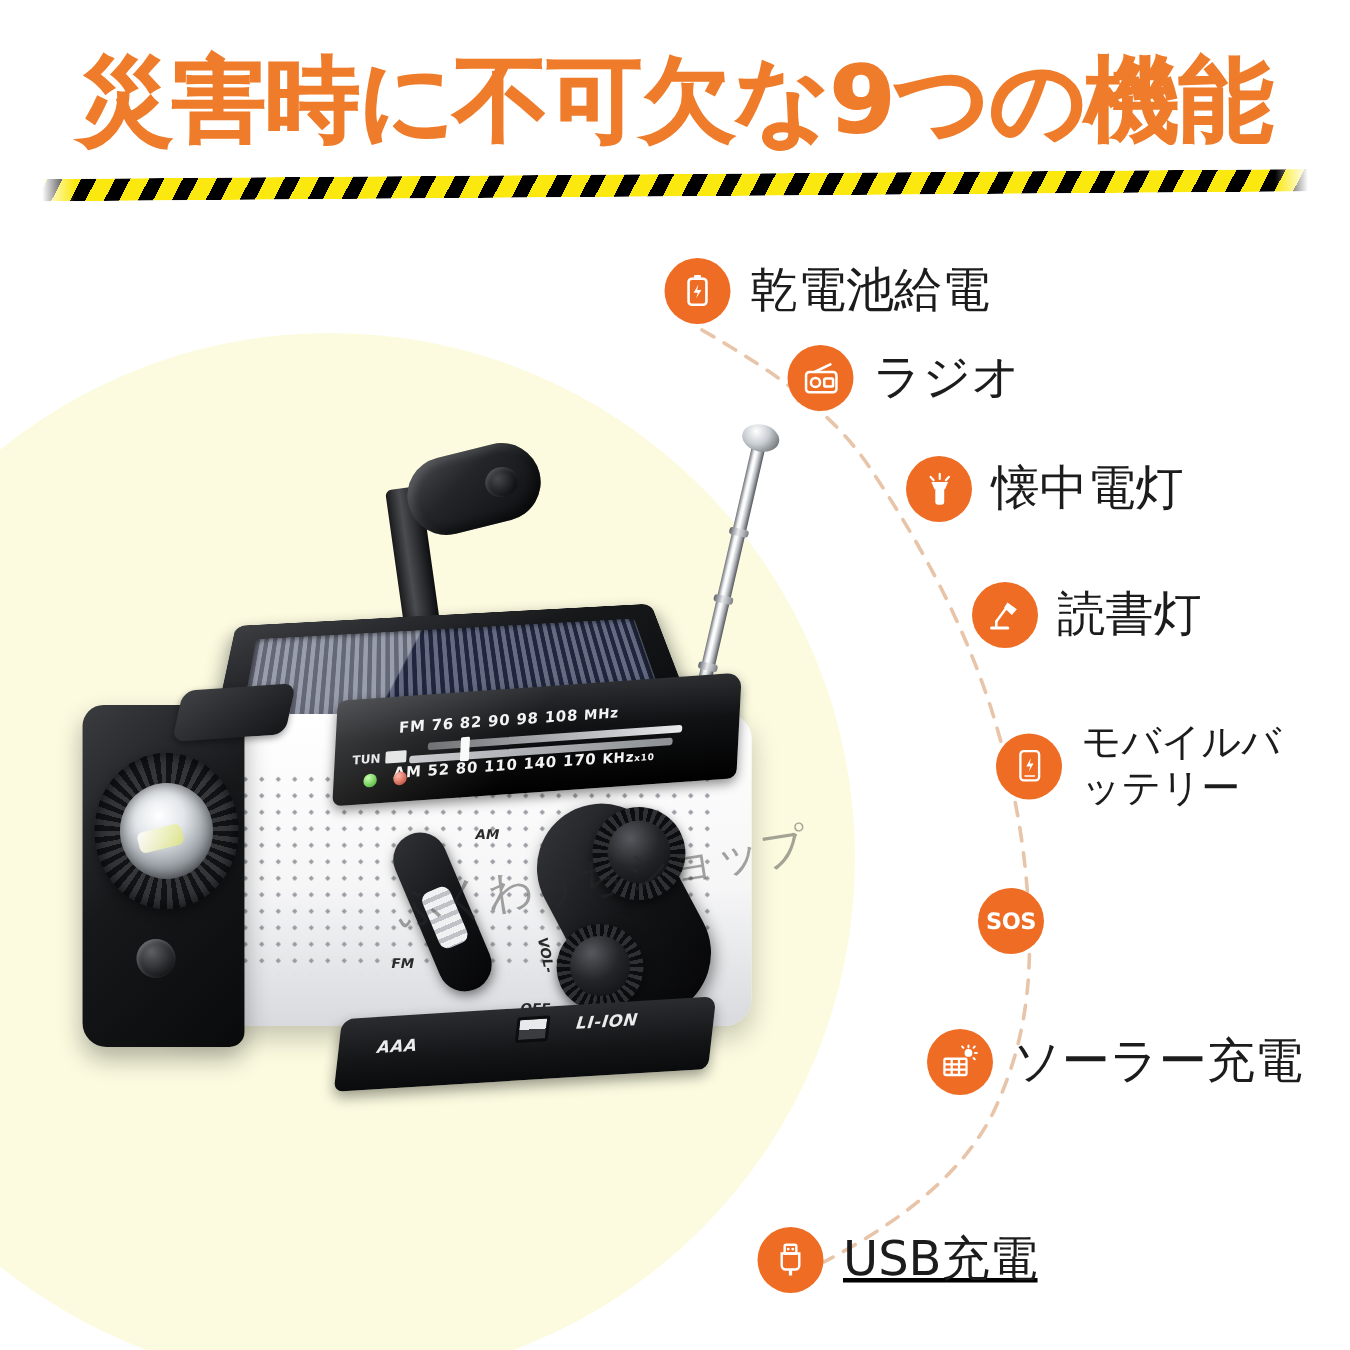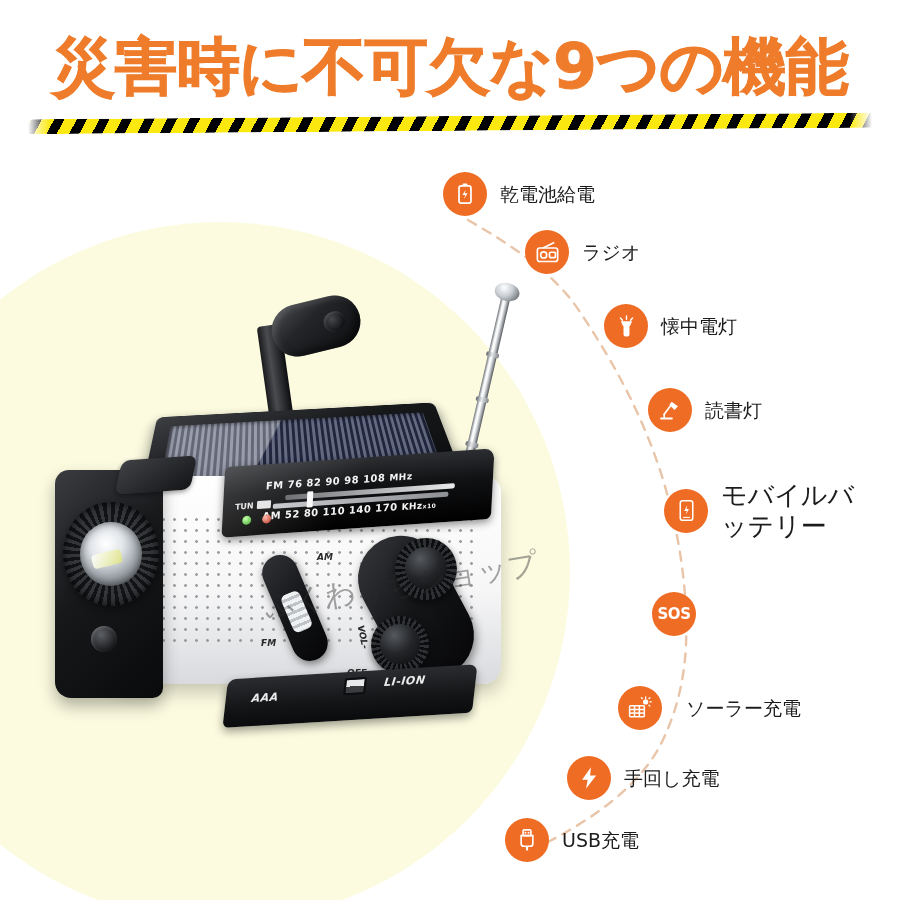--- a/index.html
+++ b/index.html
@@ -295,21 +295,21 @@
   .f-icon {
     width: 44px; height: 44px; border-radius: 50%;
     background: #ef6c24;
     display: flex; align-items: center; justify-content: center;
     flex: 0 0 auto;
   }
   .f-icon svg { display: block; }
   .f-label {
     margin-left: 13px;
     font-family: "DejaVu Sans", "Liberation Sans", sans-serif;
-    font-size: 19px;
+    font-size: 32px;
     font-weight: 400;
     color: #1c1c1c;
     line-height: 1.18;
     white-space: pre-line;
   }
   .f-label.small { font-size: 26px; }
   .sos-text {
     color: #fff; font-weight: 700; font-size: 15px; letter-spacing: -0.4px;
     font-family: "DejaVu Sans", "Liberation Sans", sans-serif;
   }
@@ -460,51 +460,43 @@
     </div>
     <div class="f-label">読書灯</div>
   </div>
 
   <div class="feature" style="left:652px; top:592px;">
     <div class="f-icon">
       <span class="sos-text">SOS</span>
     </div>
   </div>
 
-  <div class="feature" style="left:618px; top:686px;gap:11px;">
+  <div class="feature" style="left:618px; top:686px;">
     <div class="f-icon">
       <svg width="26" height="26" viewBox="0 0 24 24" fill="none" stroke="#fff" stroke-width="1.4">
         <circle cx="17.2" cy="6.4" r="2.4" fill="#fff" stroke="none"></circle>
         <g stroke-linecap="round" stroke-width="1.2">
           <line x1="17.2" y1="1.8" x2="17.2" y2="3"></line>
           <line x1="21.2" y1="6.4" x2="22.4" y2="6.4"></line>
           <line x1="20.3" y1="3.3" x2="21.1" y2="2.5"></line>
           <line x1="20.3" y1="9.5" x2="21.1" y2="10.3"></line>
           <line x1="14.1" y1="3.3" x2="13.3" y2="2.5"></line>
         </g>
         <rect x="2.4" y="10" width="13.6" height="10" rx="0.8"></rect>
         <line x1="2.4" y1="13.4" x2="16" y2="13.4"></line>
         <line x1="2.4" y1="16.7" x2="16" y2="16.7"></line>
         <line x1="6.9" y1="10" x2="6.9" y2="20"></line>
         <line x1="11.4" y1="10" x2="11.4" y2="20"></line>
       </svg>
     </div>
     <div class="f-label">ソーラー充電</div>
   </div>
 
-  <div class="feature" style="left:567px; top:756px;">
-    <div class="f-icon">
-      <svg width="26" height="26" viewBox="0 0 24 24">
-        <path d="M13.8 2 L5.6 13.6 h5.2 L9.2 22 L18.6 9.6 h-5.6 z" fill="#fff"></path>
-      </svg>
-    </div>
-    <div class="f-label">手回し充電</div>
-  </div>
-
-  <div class="feature" style="left:505px; top:818px;">
+
+  <div class="feature" style="left:505px; top:818px;text-decoration:underline;">
     <div class="f-icon">
       <svg width="26" height="26" viewBox="0 0 24 24" fill="none" stroke="#fff" stroke-width="1.5">
         <rect x="8.4" y="2.6" width="7.2" height="5.4" rx="1"></rect>
         <circle cx="10.6" cy="5.3" r="0.9" fill="#fff" stroke="none"></circle>
         <circle cx="13.4" cy="5.3" r="0.9" fill="#fff" stroke="none"></circle>
         <path d="M6.6 8 h10.8 v7.4 a2.4 2.4 0 0 1 -2.4 2.4 h-6 a2.4 2.4 0 0 1 -2.4 -2.4 z"></path>
         <line x1="12" y1="17.8" x2="12" y2="21.6" stroke-width="2"></line>
       </svg>
     </div>
     <div class="f-label">USB充電</div>

